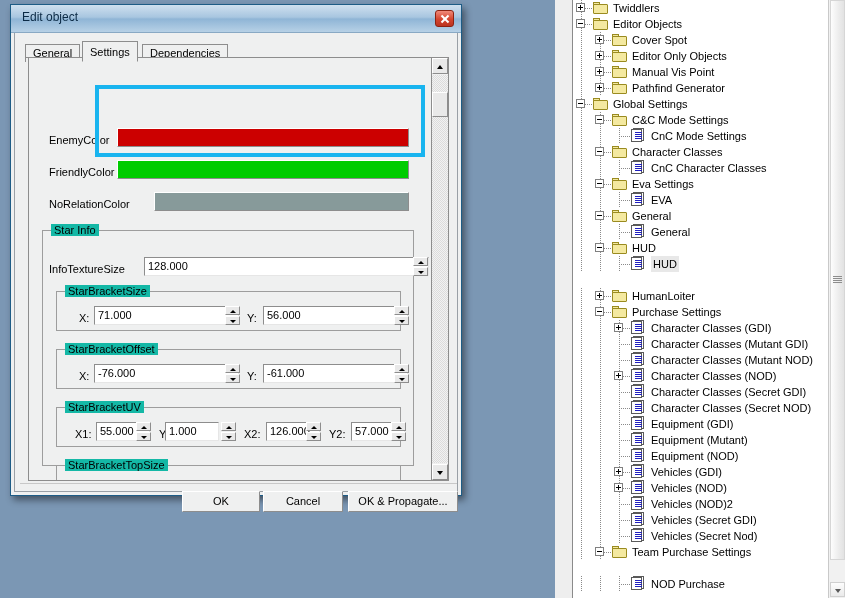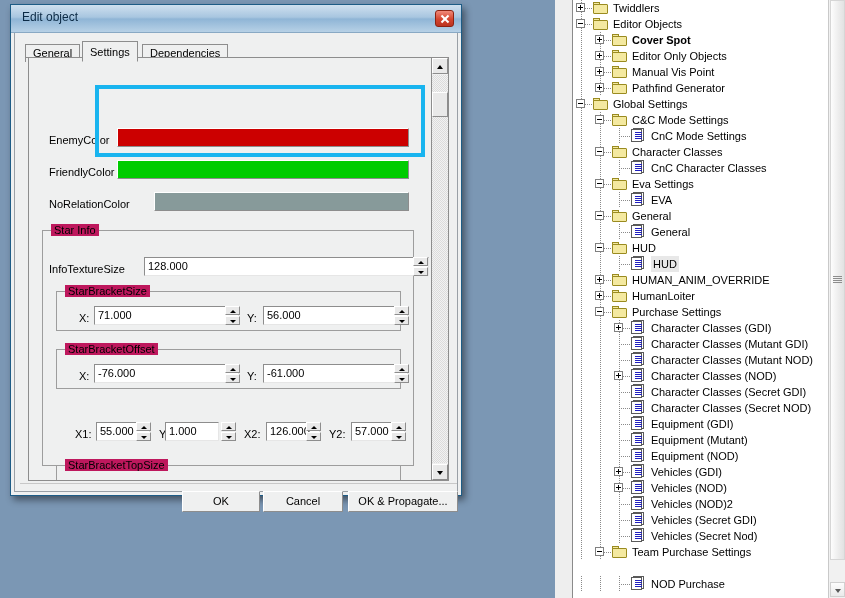--- a/index.html
+++ b/index.html
@@ -181,21 +181,21 @@
   .swatch i{position:absolute;left:0;top:0;right:0;bottom:0;display:block;}
 
   .highlight{
     position:absolute;border:4px solid #18b4ef;box-sizing:border-box;
     pointer-events:none;
   }
 
   
   .group{position:absolute;border:1px solid #9d9d9d;box-sizing:border-box;}
   .group > .gtitle{
-    position:absolute;left:8px;top:-7px;background:#be185d;padding:0 3px;font-size:11px;
+    position:absolute;left:8px;top:-7px;background:#14b8a6;padding:0 3px;font-size:11px;
   }
 
   .tf{
     position:absolute;height:19px;background:#fff;
     border:1px solid #8d8d8d;border-right-color:#e6e6e6;border-bottom-color:#e6e6e6;
     box-sizing:border-box;font-size:11px;line-height:17px;padding-left:3px;
     overflow:hidden;white-space:nowrap;cursor:text;
   }
   .spin{
     position:absolute;width:15px;height:19px;
@@ -239,21 +239,21 @@
     <div class="tnode" style="top: 16px; position: absolute; left: 0px; right: 0px;">
       <div class="dot-v" style="left: 8px;"></div>
       <div class="dot-h" style="left: 8px; width: 12px;"></div>
       <div class="tbox" style="left: 3px;"></div>
       <div class="folder" style="left: 20px;">
         <span class="ft"></span>
         <span class="fb"></span>
       </div>
       <span class="tlabel" style="left: 40px;">Editor Objects</span>
     </div>
-    <div class="tnode" style="top: 32px; position: absolute; left: 0px; right: 0px; font-weight: bold;">
+    <div class="tnode" style="top: 32px; position: absolute; left: 0px; right: 0px;">
       <div class="dot-v" style="left: 8px;"></div>
       <div class="dot-v" style="left: 27px;"></div>
       <div class="dot-h" style="left: 27px; width: 12px;"></div>
       <div class="tbox plus" style="left: 22px;"></div>
       <div class="folder" style="left: 39px;">
         <span class="ft"></span>
         <span class="fb"></span>
       </div>
       <span class="tlabel" style="left: 59px;">Cover Spot</span>
     </div>
@@ -422,31 +422,20 @@
       <div class="dot-h" style="left: 46px; width: 12px;"></div>
       <div class="doc" style="left: 58px;">
         <span class="dp2"></span>
         <span class="dp"></span>
         <span class="dl" style="top: 3px;"></span>
         <span class="dl" style="top: 5px;"></span>
         <span class="dl" style="top: 7px;"></span>
         <span class="dl" style="top: 9px;"></span>
       </div>
       <span class="tlabel" style="left: 78px;">HUD</span>
-    </div>
-    <div class="tnode" style="top: 272px; position: absolute; left: 0px; right: 0px;">
-      <div class="dot-v" style="left: 8px;"></div>
-      <div class="dot-v" style="left: 27px;"></div>
-      <div class="dot-h" style="left: 27px; width: 12px;"></div>
-      <div class="tbox plus" style="left: 22px;"></div>
-      <div class="folder" style="left: 39px;">
-        <span class="ft"></span>
-        <span class="fb"></span>
-      </div>
-      <span class="tlabel" style="left: 59px;">HUMAN_ANIM_OVERRIDE</span>
     </div>
     <div class="tnode" style="top: 288px; position: absolute; left: 0px; right: 0px;">
       <div class="dot-v" style="left: 8px;"></div>
       <div class="dot-v" style="left: 27px;"></div>
       <div class="dot-h" style="left: 27px; width: 12px;"></div>
       <div class="tbox plus" style="left: 22px;"></div>
       <div class="folder" style="left: 39px;">
         <span class="ft"></span>
         <span class="fb"></span>
       </div>
@@ -788,20 +777,23 @@
             <div class="su"></div>
             <div class="sd"></div>
           </div>
         <div class="lbl" style="left:218px;top:312px;">Y:</div>
         <div class="tf" style="left:234px;top:306px;width:145px;">-61.000</div>
         <div class="spin" style="left:365px;top:306px;">
             <div class="su"></div>
             <div class="sd"></div>
           </div>
 
+        <div class="group" style="left:27px;top:349px;width:345px;height:40px;">
+          <span class="gtitle">StarBracketUV</span>
+        </div>
         <div class="lbl" style="left:46px;top:370px;">X1:</div>
         <div class="tf" style="left:67px;top:364px;width:54px;">55.000</div>
         <div class="spin" style="left:107px;top:364px;">
             <div class="su"></div>
             <div class="sd"></div>
           </div>
         <div class="lbl" style="left:130px;top:370px;">Y1:</div>
         <div class="tf" style="left:136px;top:364px;width:54px;">1.000</div>
         <div class="spin" style="left:192px;top:364px;">
             <div class="su"></div>

